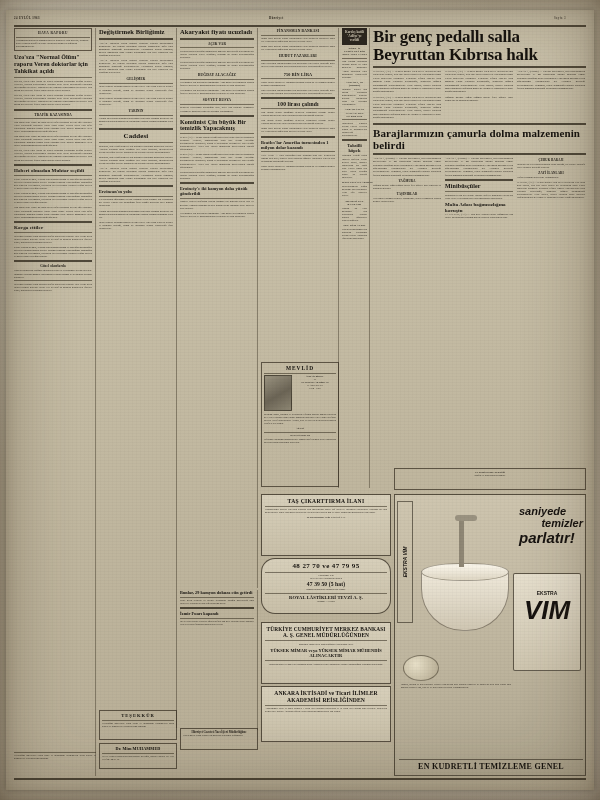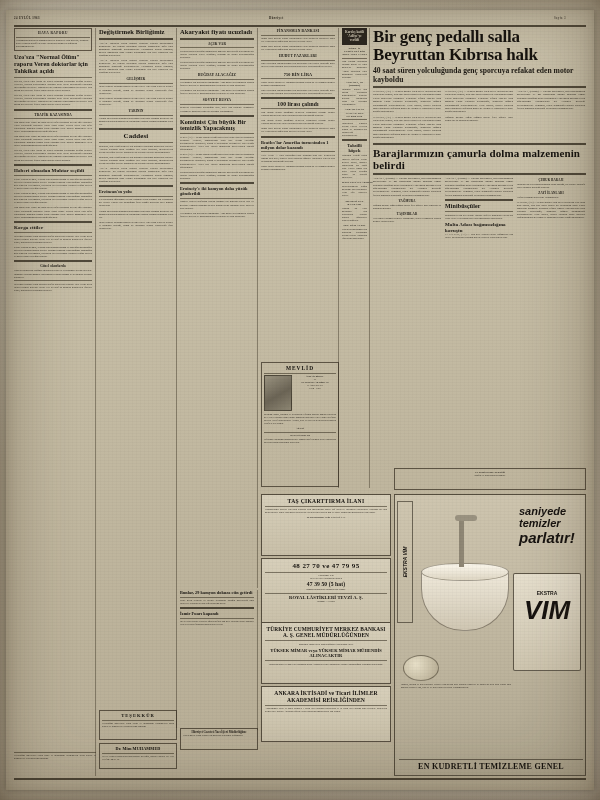--- a/index.html
+++ b/index.html
@@ -260,21 +260,20 @@
       <div class="hl" style="font-size:2.6px;margin:2px 0 1px;">MESLEKTAŞLARIMIZ</div>
       <div class="tiny">Meslektaşımızın düğün merasimi dün yapılmıştır. Genç çifte saadetler dileriz.</div>
       <div class="hl" style="font-size:2.6px;margin:2px 0 1px;">MEZUNİYET BAYRAMI</div>
       <div class="tiny">Okulun bu yılki mezunları için düzenlenen törende başarılı öğrencilere ödülleri dağıtıldı.</div>
       <div class="hl" style="font-size:2.6px;margin:2px 0 1px;">SUÇ KİM ALDI?</div>
       <div class="tiny">Olayın aydınlatılması için başlatılan soruşturma devam ediyor. Tanıkların ifadelerine başvuruldu.</div>
     </div>
 
     <div class="col" style="left:367px;top:18px;width:213px;height:460px;">
       <div class="hdline" style="font-size:17px;line-height:18px;letter-spacing:-.2px;">Bir genç pedallı salla Beyruttan Kıbrısa halk</div>
-      <div class="sub" style="font-size:7.6px;line-height:9px;margin-top:2px;">40 saat süren yolculuğunda genç sporcuya refakat eden motor kayboldu</div>
       <div class="thick"></div>
 
       <div style="display:flex;gap:4px;">
         <div style="width:68px;">
           <div class="tiny2">LEFKOŞE, (AP) — Pedalla hareket eden sal ile Beyrut'tan yola çıkan genç sporcu, kırk saat süren yorucu bir yolculuktan sonra Kıbrıs sahillerine ulaşmıştır. Kendisine refakat etmekte olan motorun yolun yarısında kaybolduğu, aramalara rağmen bulunamadığı bildirilmektedir. Genç sporcu, karaya çıktıktan sonra doktorlar tarafından muayene edilmiş ve sıhhatinin yerinde olduğu anlaşılmıştır.</div>
           <div class="tiny2" style="margin-top:2px;">LEFKOŞE, (AP) — Pedalla hareket eden sal ile Beyrut'tan yola çıkan genç sporcu, kırk saat süren yorucu bir yolculuktan sonra Kıbrıs sahillerine ulaşmıştır. Kendisine refakat etmekte olan motorun yolun yarısında kaybolduğu, aramalara rağmen bulunamadığı bildirilmektedir. Genç sporcu, karaya çıktıktan sonra doktorlar tarafından muayene edilmiş ve sıhhatinin yerinde olduğu anlaşılmıştır.</div>
         </div>
         <div style="width:68px;">
           <div class="tiny2">LEFKOŞE, (AP) — Pedalla hareket eden sal ile Beyrut'tan yola çıkan genç sporcu, kırk saat süren yorucu bir yolculuktan sonra Kıbrıs sahillerine ulaşmıştır. Kendisine refakat etmekte olan motorun yolun yarısında kaybolduğu, aramalara rağmen bulunamadığı bildirilmektedir. Genç sporcu, karaya çıktıktan sonra doktorlar tarafından muayene edilmiş ve sıhhatinin yerinde olduğu anlaşılmıştır.</div>
           <div class="tiny2" style="margin-top:2px;">Sağanak halinde yağan yağmur hayatı felce uğrattı. Bazı semtlerde su baskınları görüldü.</div>
@@ -315,21 +314,21 @@
       </div>
     </div>
 
     <div class="col ad" style="left:255px;top:484px;width:130px;height:62px;padding:3px;">
       <div class="hdline ctr" style="font-size:5.6px;letter-spacing:.3px;">TAŞ ÇIKARTTIRMA İLANI</div>
       <div class="ornament"></div>
       <div class="tiny">Dispanserimiz ihtiyacı için satın alınacak olan malzemenin kapalı zarf usulü ile eksiltmesi yapılacaktır. Şartname her gün mesai saatleri içinde idaremizde görülebilir. İsteklilerin belirtilen gün ve saatte komisyona müracaatları ilân olunur.</div>
       <div class="tiny ctr" style="margin-top:2px;font-weight:bold;">ELEKTROMEKANİK SANAYİ A. Ş.</div>
     </div>
 
-    <div class="col ad" style="left:255px;top:548px;width:130px;height:71px;padding:3px;">
+    <div class="col ad" style="left:255px;top:548px;width:130px;height:56px;padding:3px;border-radius:14px;">
       <div class="hdline ctr" style="font-size:7px;letter-spacing:.4px;">48 27 70  ve  47 79 95</div>
       <div class="ornament"></div>
       <div class="tiny ctr">Fabrikamız için</div>
       <div class="tiny ctr">20 Eylül 1963 tarihinden itibaren</div>
       <div class="hdline ctr" style="font-size:5.6px;margin:1px 0;">47 39 50  (5 hat)</div>
       <div class="tiny ctr">numaraya müracaat edilmesi rica olunur.</div>
       <div class="ornament"></div>
       <div class="hdline ctr" style="font-size:4.6px;">ROYAL LÂSTİKLERİ TEVZİ A. Ş.</div>
       <div class="tiny ctr">İstanbul — Galata</div>
     </div>
@@ -379,21 +378,21 @@
 
       <div style="position:absolute;left:20px;top:6px;width:96px;height:150px;">
         <div style="position:absolute;left:6px;top:70px;width:86px;height:58px;border-radius:0 0 42px 42px;background:linear-gradient(180deg,#efe9da,#cfc6b2);border:1px solid rgba(60,50,35,.5);"></div>
         <div style="position:absolute;left:6px;top:62px;width:86px;height:16px;border-radius:44px/10px;background:linear-gradient(180deg,#fbf7ec,#ded6c3);border:1px solid rgba(60,50,35,.45);"></div>
         <div style="position:absolute;left:44px;top:18px;width:5px;height:48px;background:#8e8674;"></div>
         <div style="position:absolute;left:40px;top:14px;width:22px;height:6px;border-radius:3px;background:#9a9280;"></div>
       </div>
 
       <div style="position:absolute;left:124px;top:10px;width:64px;">
         <div class="vim-logo" style="font-size:11px;">saniyede</div>
-        <div class="vim-logo" style="font-size:11px;">temizler</div>
+        <div class="vim-logo" style="font-size:11px;text-align:right;">temizler</div>
         <div class="vim-logo" style="font-size:15px;">parlatır!</div>
       </div>
 
       <div style="position:absolute;left:118px;top:78px;width:66px;height:96px;background:linear-gradient(180deg,#e6dfcd,#cdc4ae);border:1px solid rgba(45,38,26,.7);border-radius:2px;">
         <div class="ctr" style="margin-top:16px;font-size:5px;font-weight:bold;font-family:'Liberation Sans',sans-serif;">EKSTRA</div>
         <div class="vim-logo ctr" style="font-size:26px;line-height:28px;">VIM</div>
       </div>
 
       <div style="position:absolute;left:6px;top:188px;width:110px;">
         <div class="tiny2">Banyo, lavabo ve küvetlerinizi Ekstra VİM'in çok ince parlatıcı taneleri ile saniyede pırıl pırıl yapar. Mis kokulu Ekstra VİM, lekeye ve kire karşı en tesirli yardımcınızdır.</div>

